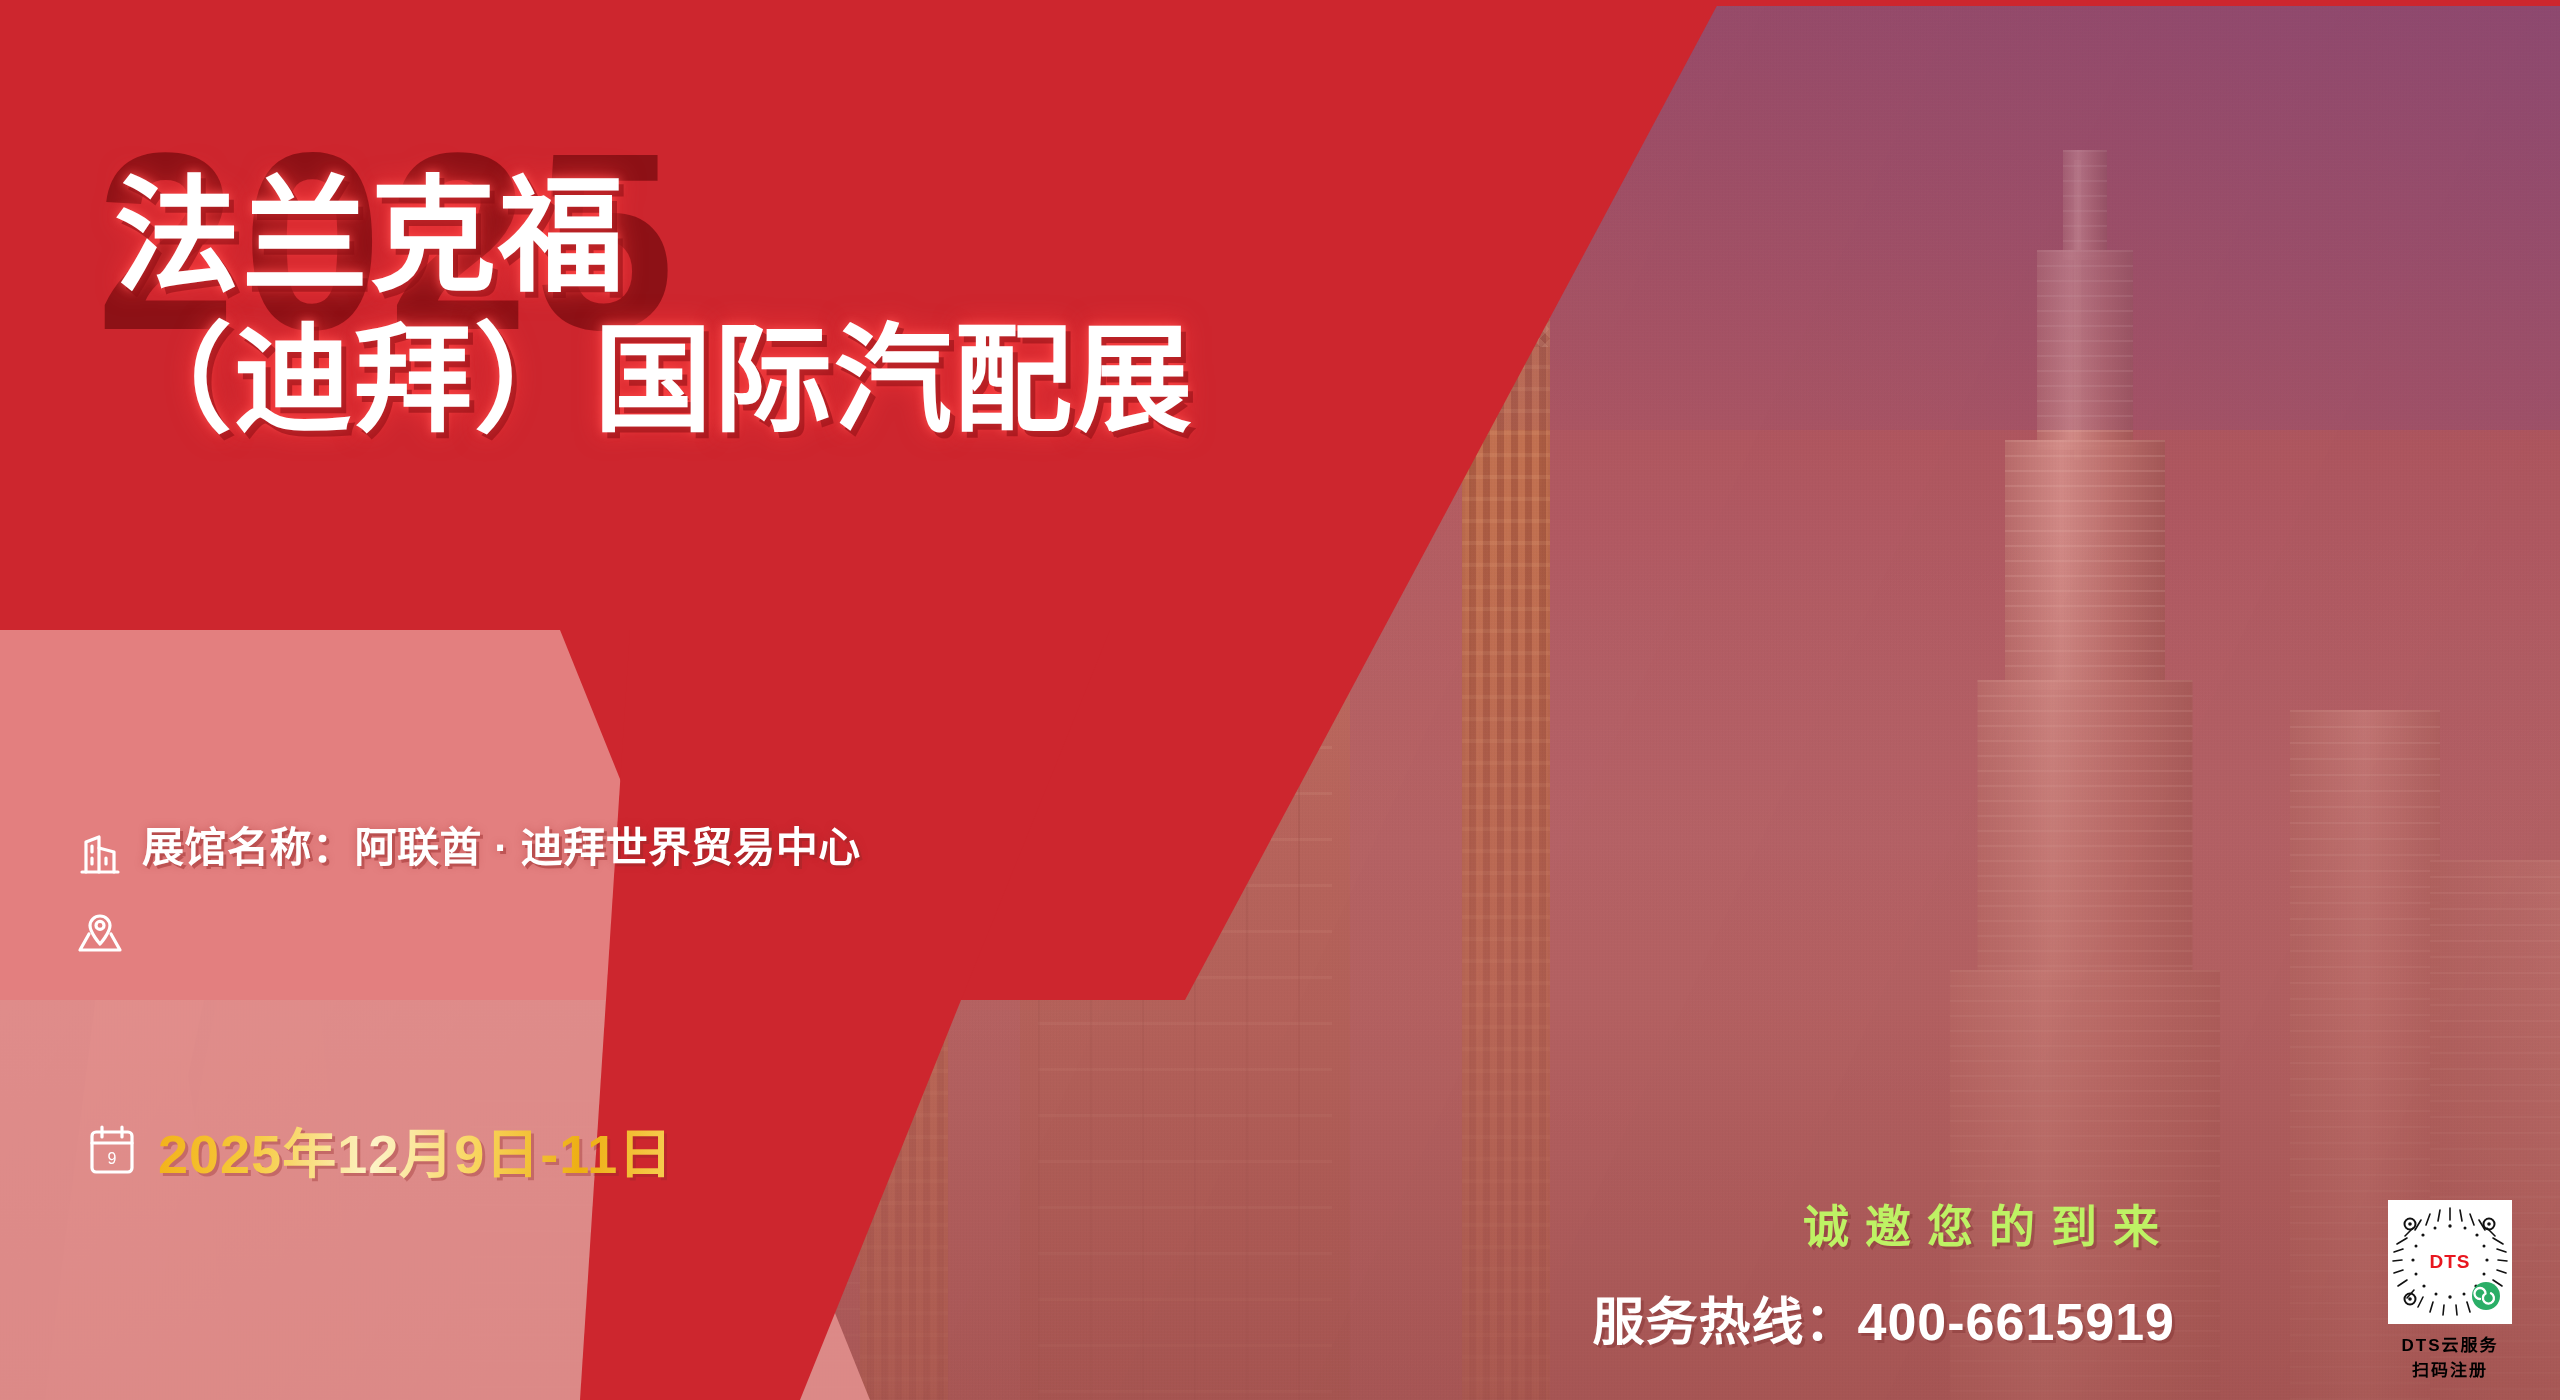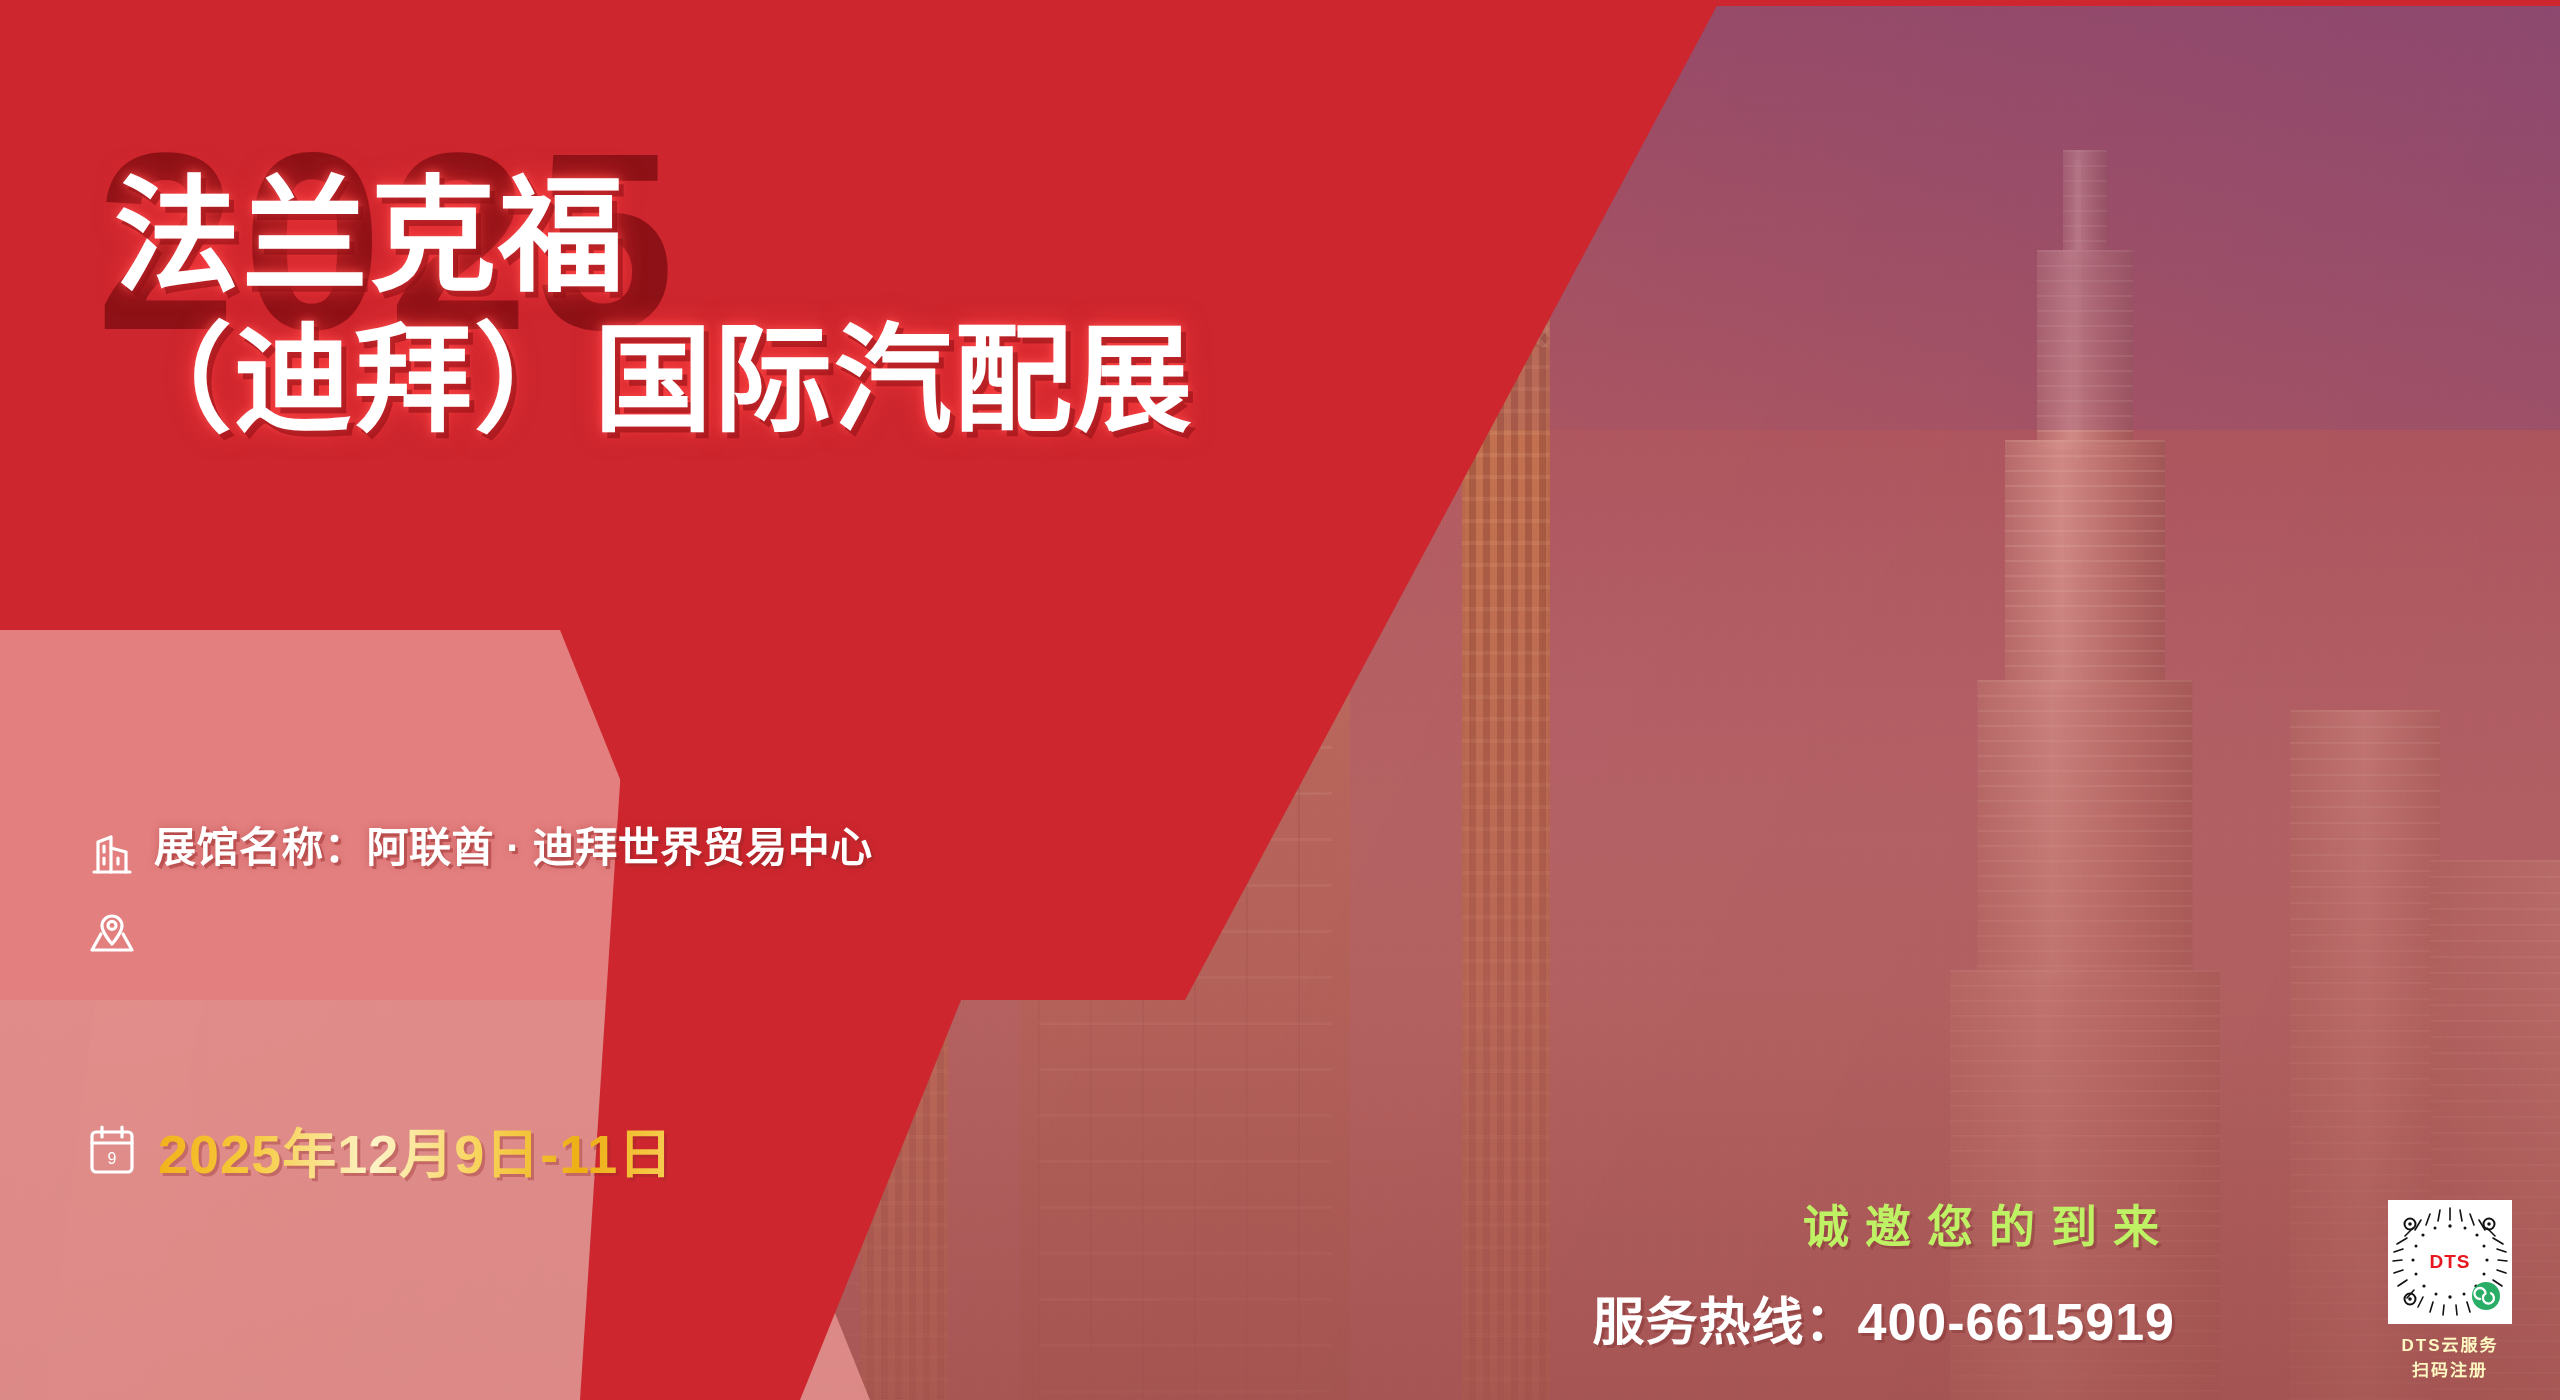--- a/index.html
+++ b/index.html
@@ -215,21 +215,21 @@
     letter-spacing:2px;
     text-shadow:
        5px 6px 0 rgba(140,12,18,.55),
        0 0 26px rgba(255,60,60,.85),
        0 0 10px rgba(255,90,90,.9);
     white-space:nowrap;
   }
   .title-1{font-size:126px;}
   .title-2{font-size:118px;margin-top:14px;}
 
-  .info-list{position:absolute;left:84px;top:820px;width:1800px;}
+  .info-list{position:absolute;left:72px;top:820px;width:1800px;}
   .info-row{display:flex;align-items:flex-start;margin-bottom:16px;}
   .info-ico{
     width:56px;height:56px;flex:0 0 56px;margin-right:14px;margin-top:6px;
   }
   .info-ico svg{display:block;width:56px;height:56px;}
   .info-text{
     font-family:"Liberation Sans","DejaVu Sans",sans-serif;
     font-size:42px;font-weight:bold;color:#fff;line-height:1.32;
     letter-spacing:.5px;
     text-shadow:3px 3px 0 rgba(150,40,40,.45), 0 0 8px rgba(160,40,40,.35);
@@ -269,21 +269,21 @@
   
   .qr-block{position:absolute;right:30px;top:1200px;width:160px;text-align:center;}
   .qr-card{
     width:124px;height:124px;margin:0 auto;background:#a16207;
     position:relative;border-radius:2px;
   }
   .qr-card svg{display:block;width:124px;height:124px;}
   .qr-caption{
     margin-top:10px;
     font-family:"Liberation Sans","DejaVu Sans",sans-serif;
-    font-size:17px;color:#fef9c3;line-height:1.45;letter-spacing:2px;font-weight:bold;
+    font-size:17px;color:#000000;line-height:1.45;letter-spacing:2px;font-weight:bold;
   }
 </style>
 </head>
 <body>
 
 <div id="banner">
 
   <div class="photo">
     <div class="sky"></div>
 

